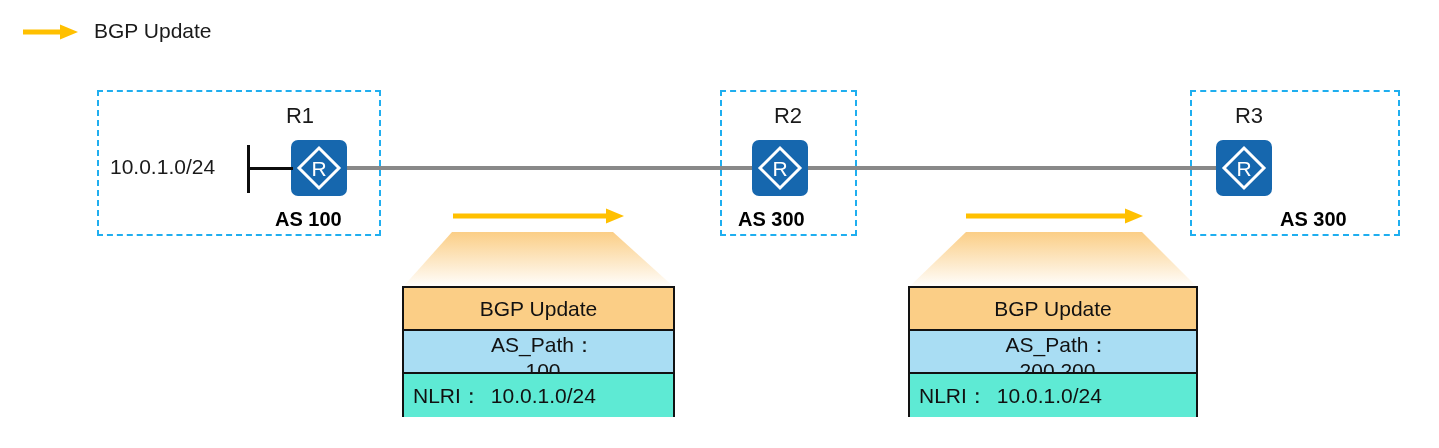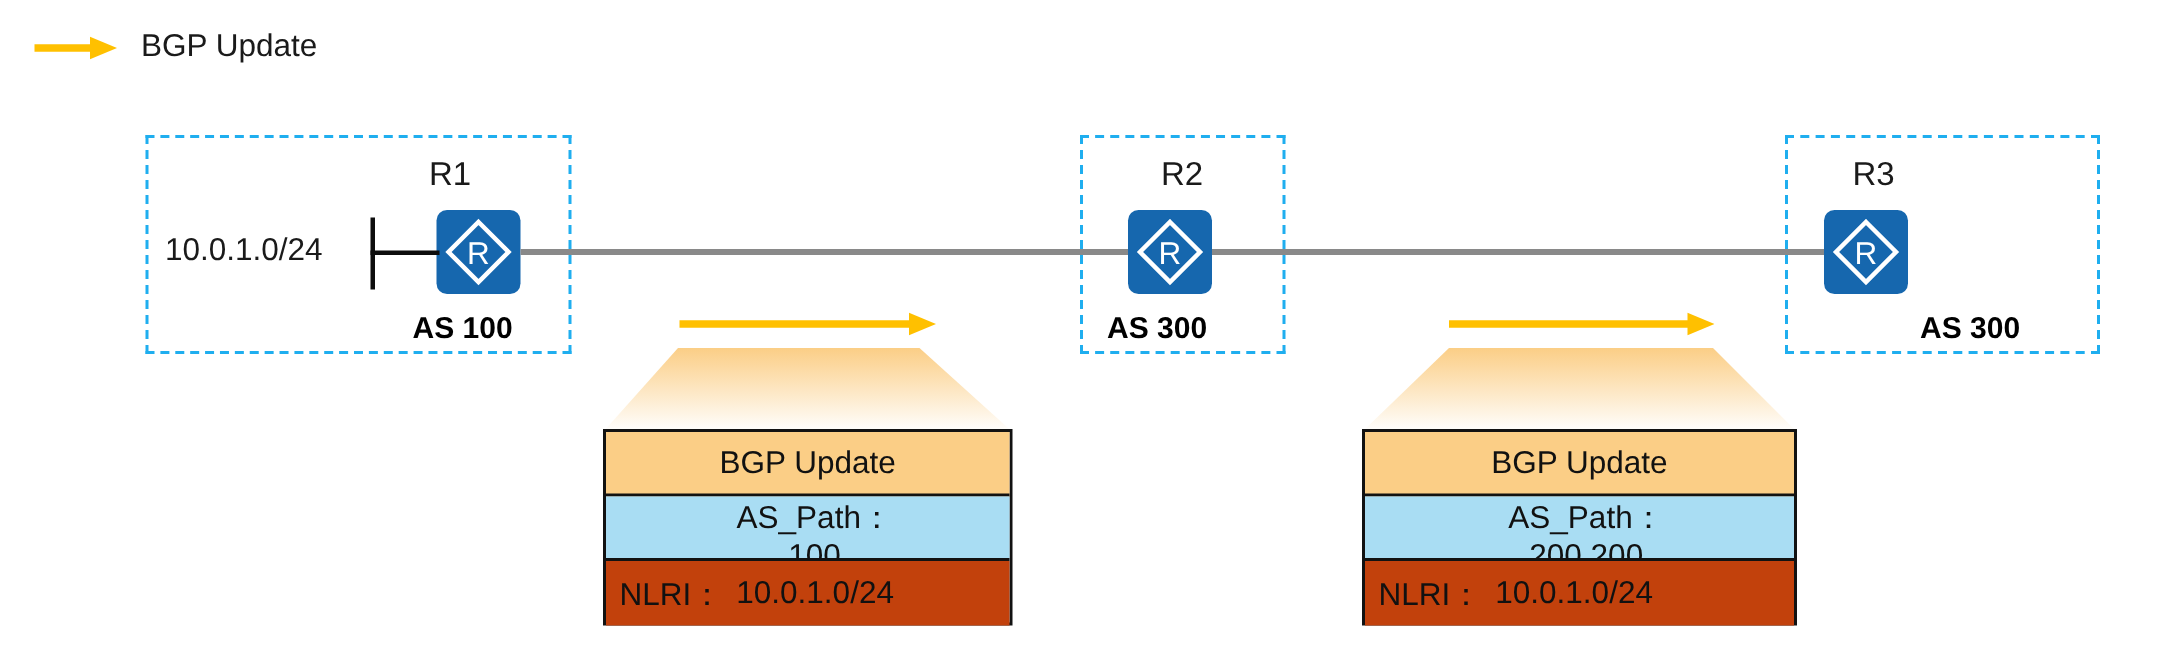--- a/index.html
+++ b/index.html
@@ -126,21 +126,21 @@
     justify-content: center;
     border-bottom: 2px solid #121212;
   }
   .info-row.aspath {
     background: #A9DDF3;
     border-bottom: 2px solid #121212;
     padding-left: 9px;
     flex-direction: column;
   }
   .info-row.nlri {
-    background: #c2410c;
+    background: #5eead4;
     padding-left: 9px;
   }
 </style>
 </head>
 <body>
 
 <div id="canvas">
 
   <div class="legend">
     <div class="legend-arrow">

